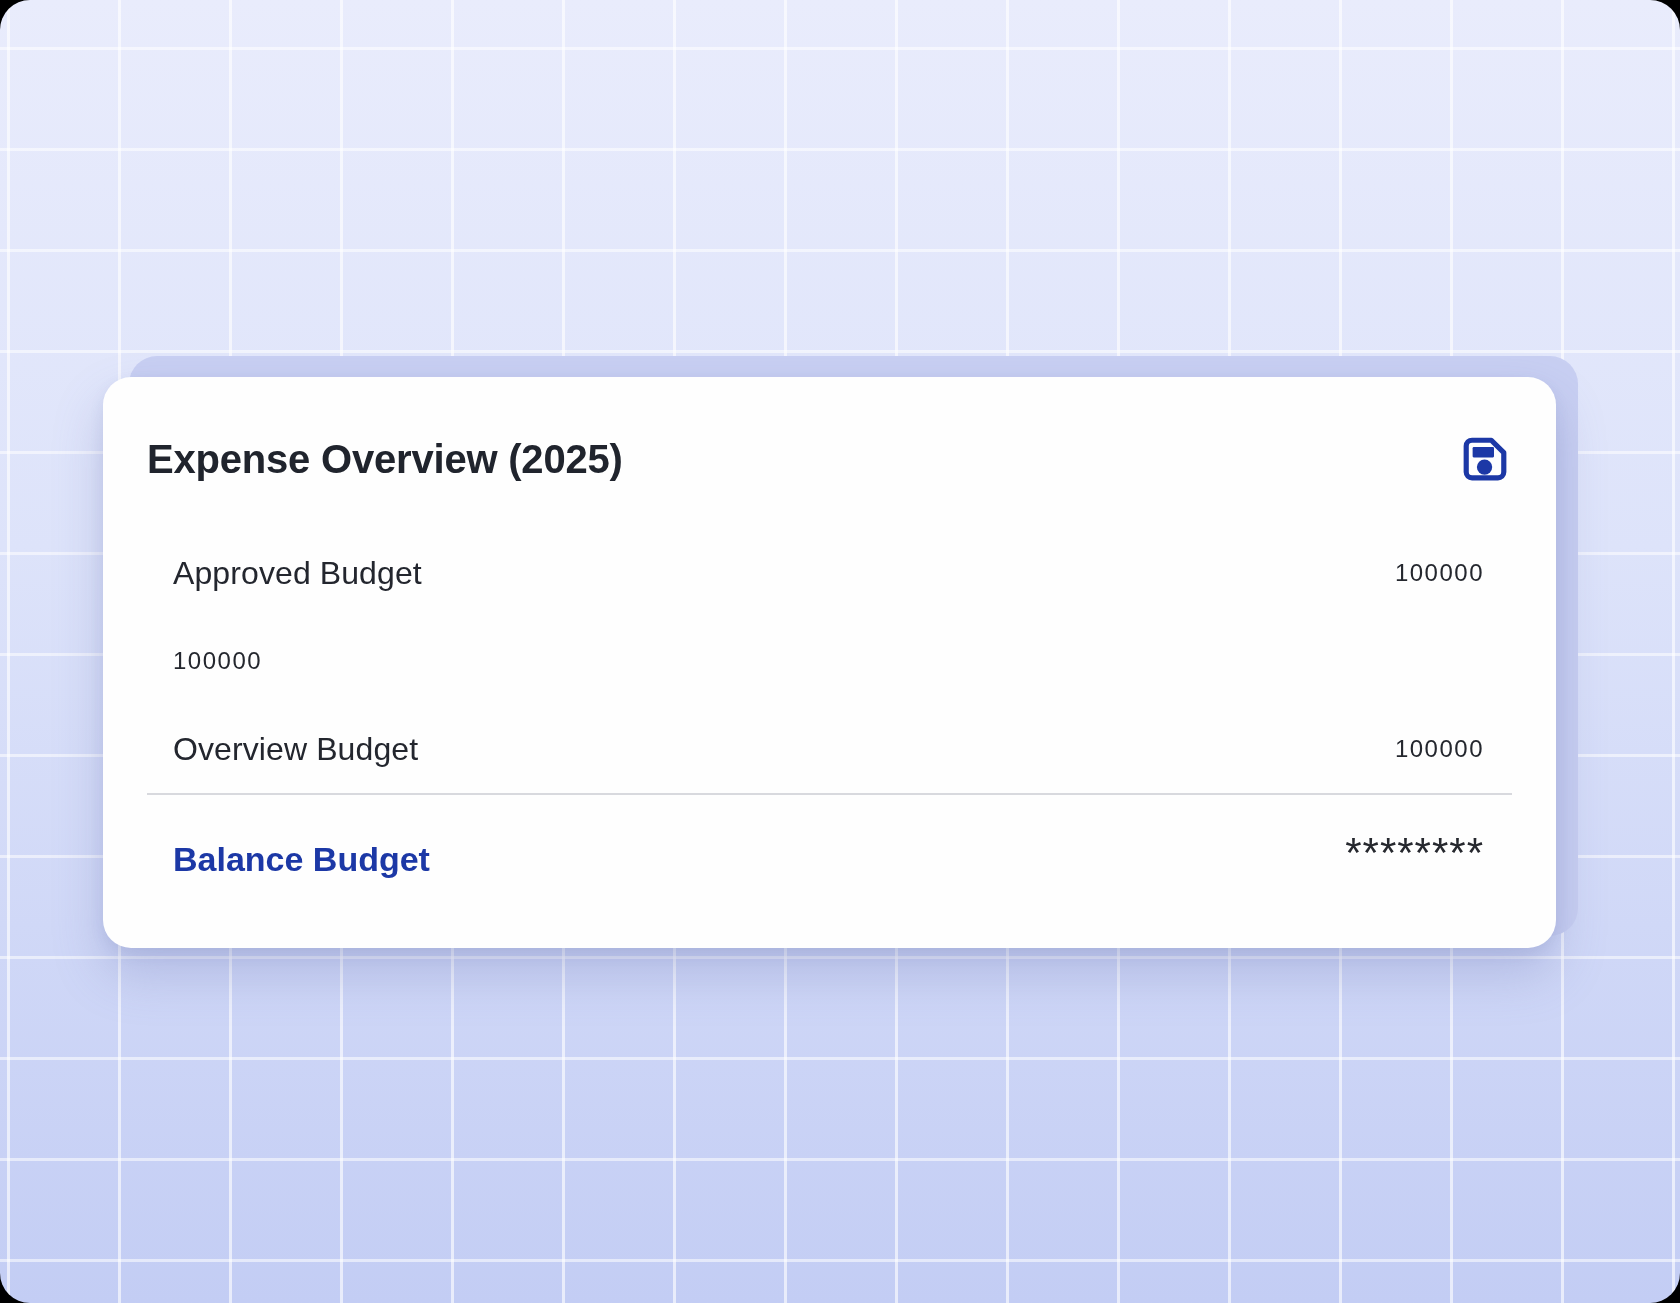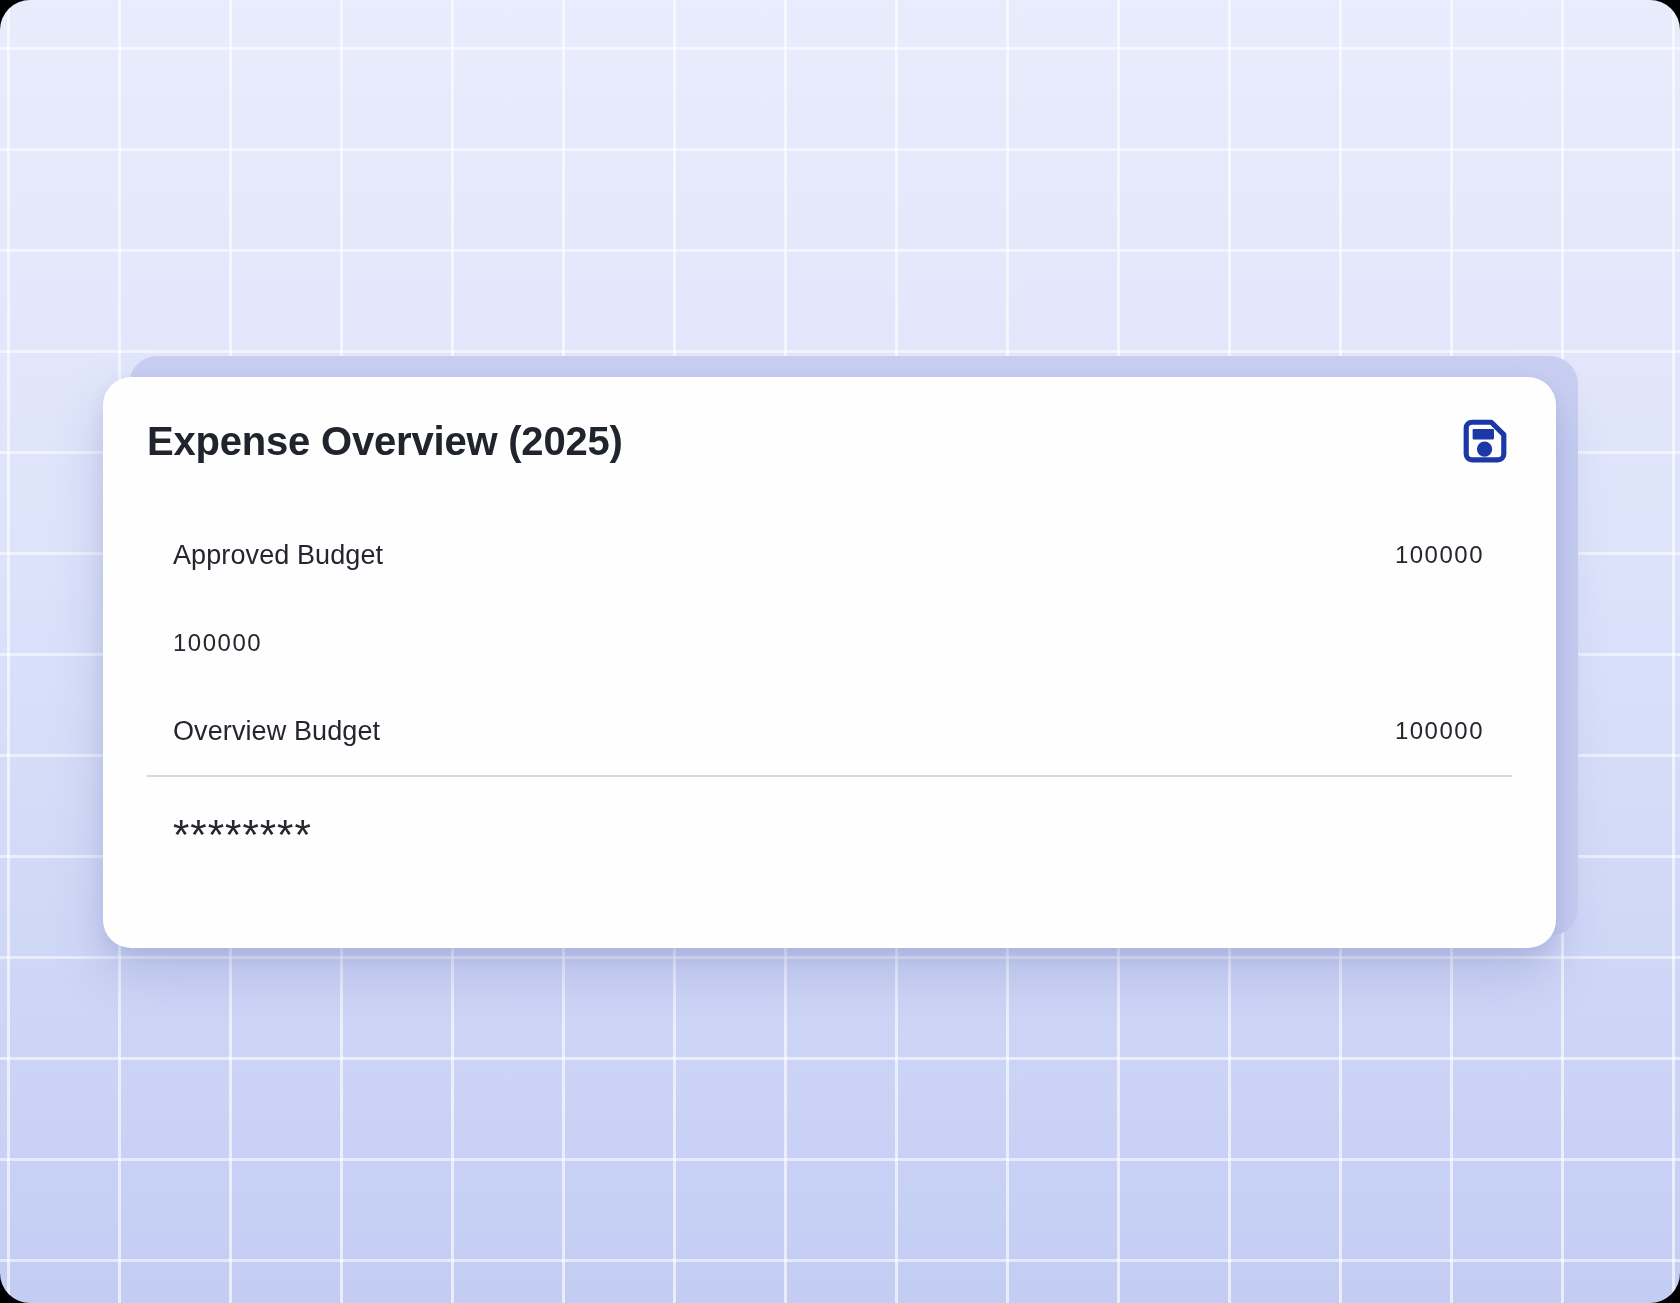--- a/index.html
+++ b/index.html
@@ -46,20 +46,21 @@
     top: 377px;
     width: 1453px;
     height: 571px;
     border-radius: 28px;
     background: #fefefe;
     box-shadow: 0 26px 50px rgba(100,112,175,0.28), 0 6px 14px rgba(100,112,175,0.12);
     box-sizing: border-box;
     padding: 36px 44px;
   }
   .card-header {
+    margin-top: 18px;
     display: flex;
     justify-content: space-between;
     align-items: center;
     height: 56px;
   }
   .card-title {
     margin: 0;
     font-size: 40px;
     font-weight: 600;
     letter-spacing: -0.2px;
@@ -82,21 +83,21 @@
     margin-top: 42px;
     padding: 0 28px 0 26px;
   }
   .row {
     height: 88px;
     display: flex;
     justify-content: space-between;
     align-items: center;
   }
   .row-label {
-    font-size: 27px;
+    font-size: 32px;
     font-weight: 500;
     color: #23262e;
     letter-spacing: 0.1px;
   }
   .row-value {
     font-size: 24px;
     font-weight: 400;
     color: #24272e;
     letter-spacing: 1.5px;
   }
@@ -163,20 +164,21 @@
         </div>
 
         <div class="row">
           <span class="row-label">Overview Budget</span>
           <span class="row-value">100000</span>
         </div>
 
         <hr class="divider">
 
         <div class="balance-row">
+          <a class="balance-label">Balance Budget</a>
           <span class="masked-value">********</span>
         </div>
 
       </div>
     </div>
 
   </div>
 </div>
 
 </body></html>

